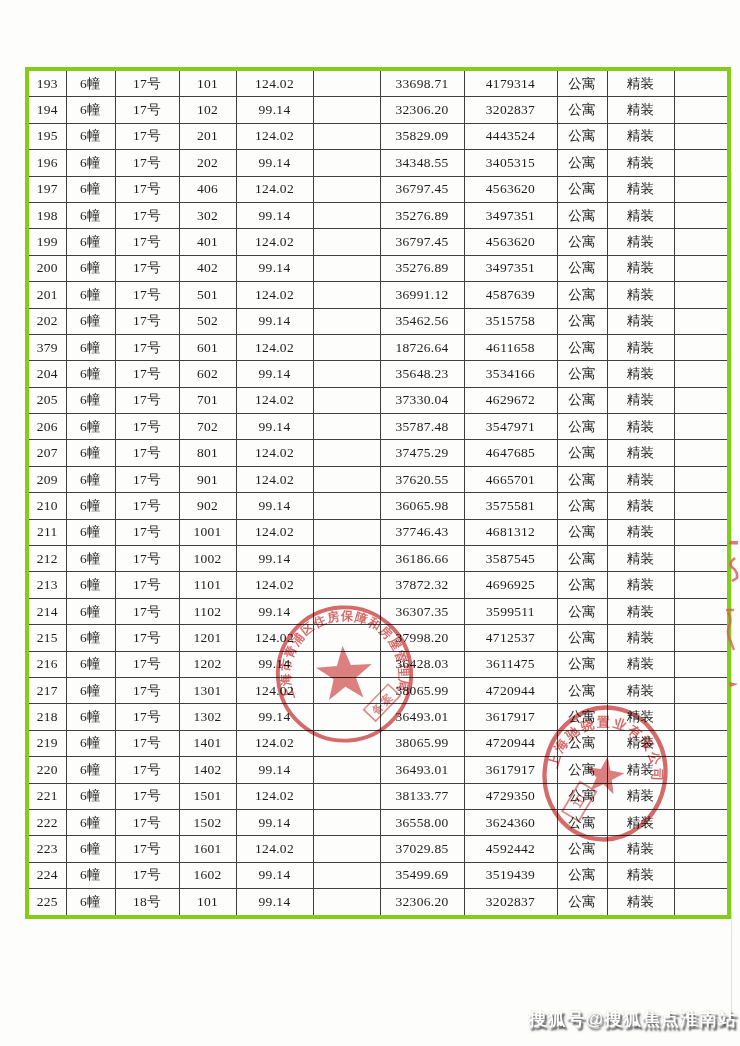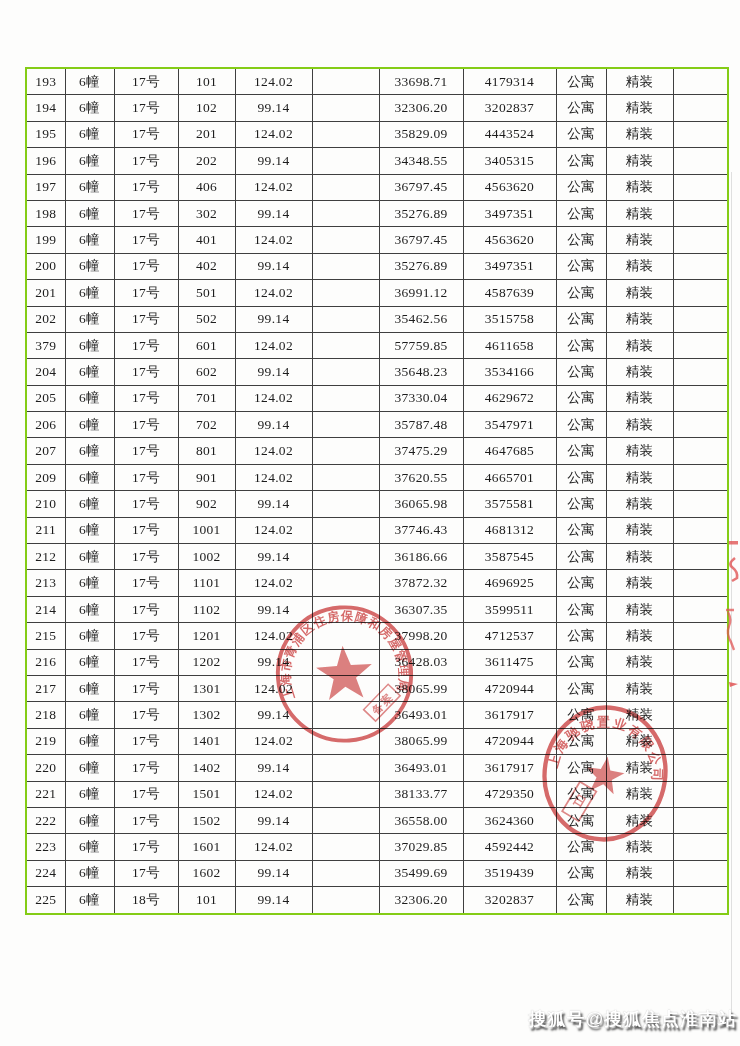--- a/index.html
+++ b/index.html
@@ -7,21 +7,21 @@
     width:740px;height:1046px;position:relative;overflow:hidden;
     background:#fdfdfc;
     font-family:"Liberation Serif", serif;
   }
   .sheet{position:absolute;inset:0;}
 
   
   table.grid{
     position:absolute;left:25px;top:67px;width:702px;
     border-collapse:collapse;table-layout:fixed;
-    border:2px solid #84cc16;
+    border:4px solid #84cc16;
   }
   table.grid td{
     border:1px solid #3f3f3f;
     height:25.4px;
     padding:0;
     text-align:center;vertical-align:middle;
     font-size:13.5px;color:#1d1d1d;
     white-space:nowrap;overflow:hidden;
     letter-spacing:0.3px;
   }
@@ -203,21 +203,21 @@
           <td>精装</td>
           <td></td>
         </tr>
         <tr>
           <td>379</td>
           <td>6幢</td>
           <td>17号</td>
           <td>601</td>
           <td>124.02</td>
           <td></td>
-          <td>57759.85</td>
+          <td>18726.64</td>
           <td>4611658</td>
           <td>公寓</td>
           <td>精装</td>
           <td></td>
         </tr>
         <tr>
           <td>204</td>
           <td>6幢</td>
           <td>17号</td>
           <td>602</td>

